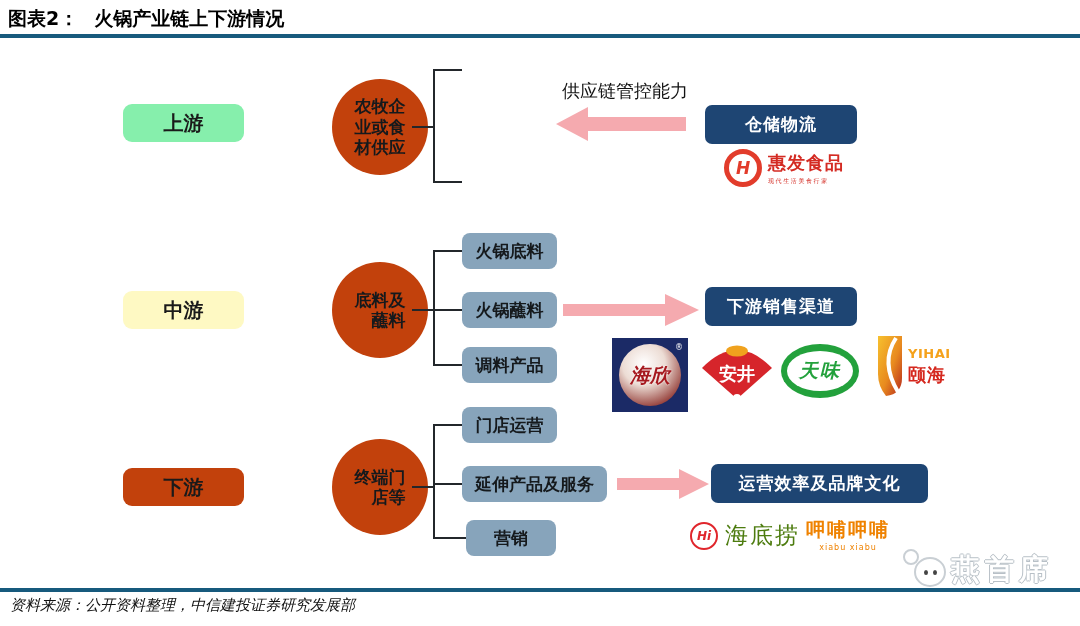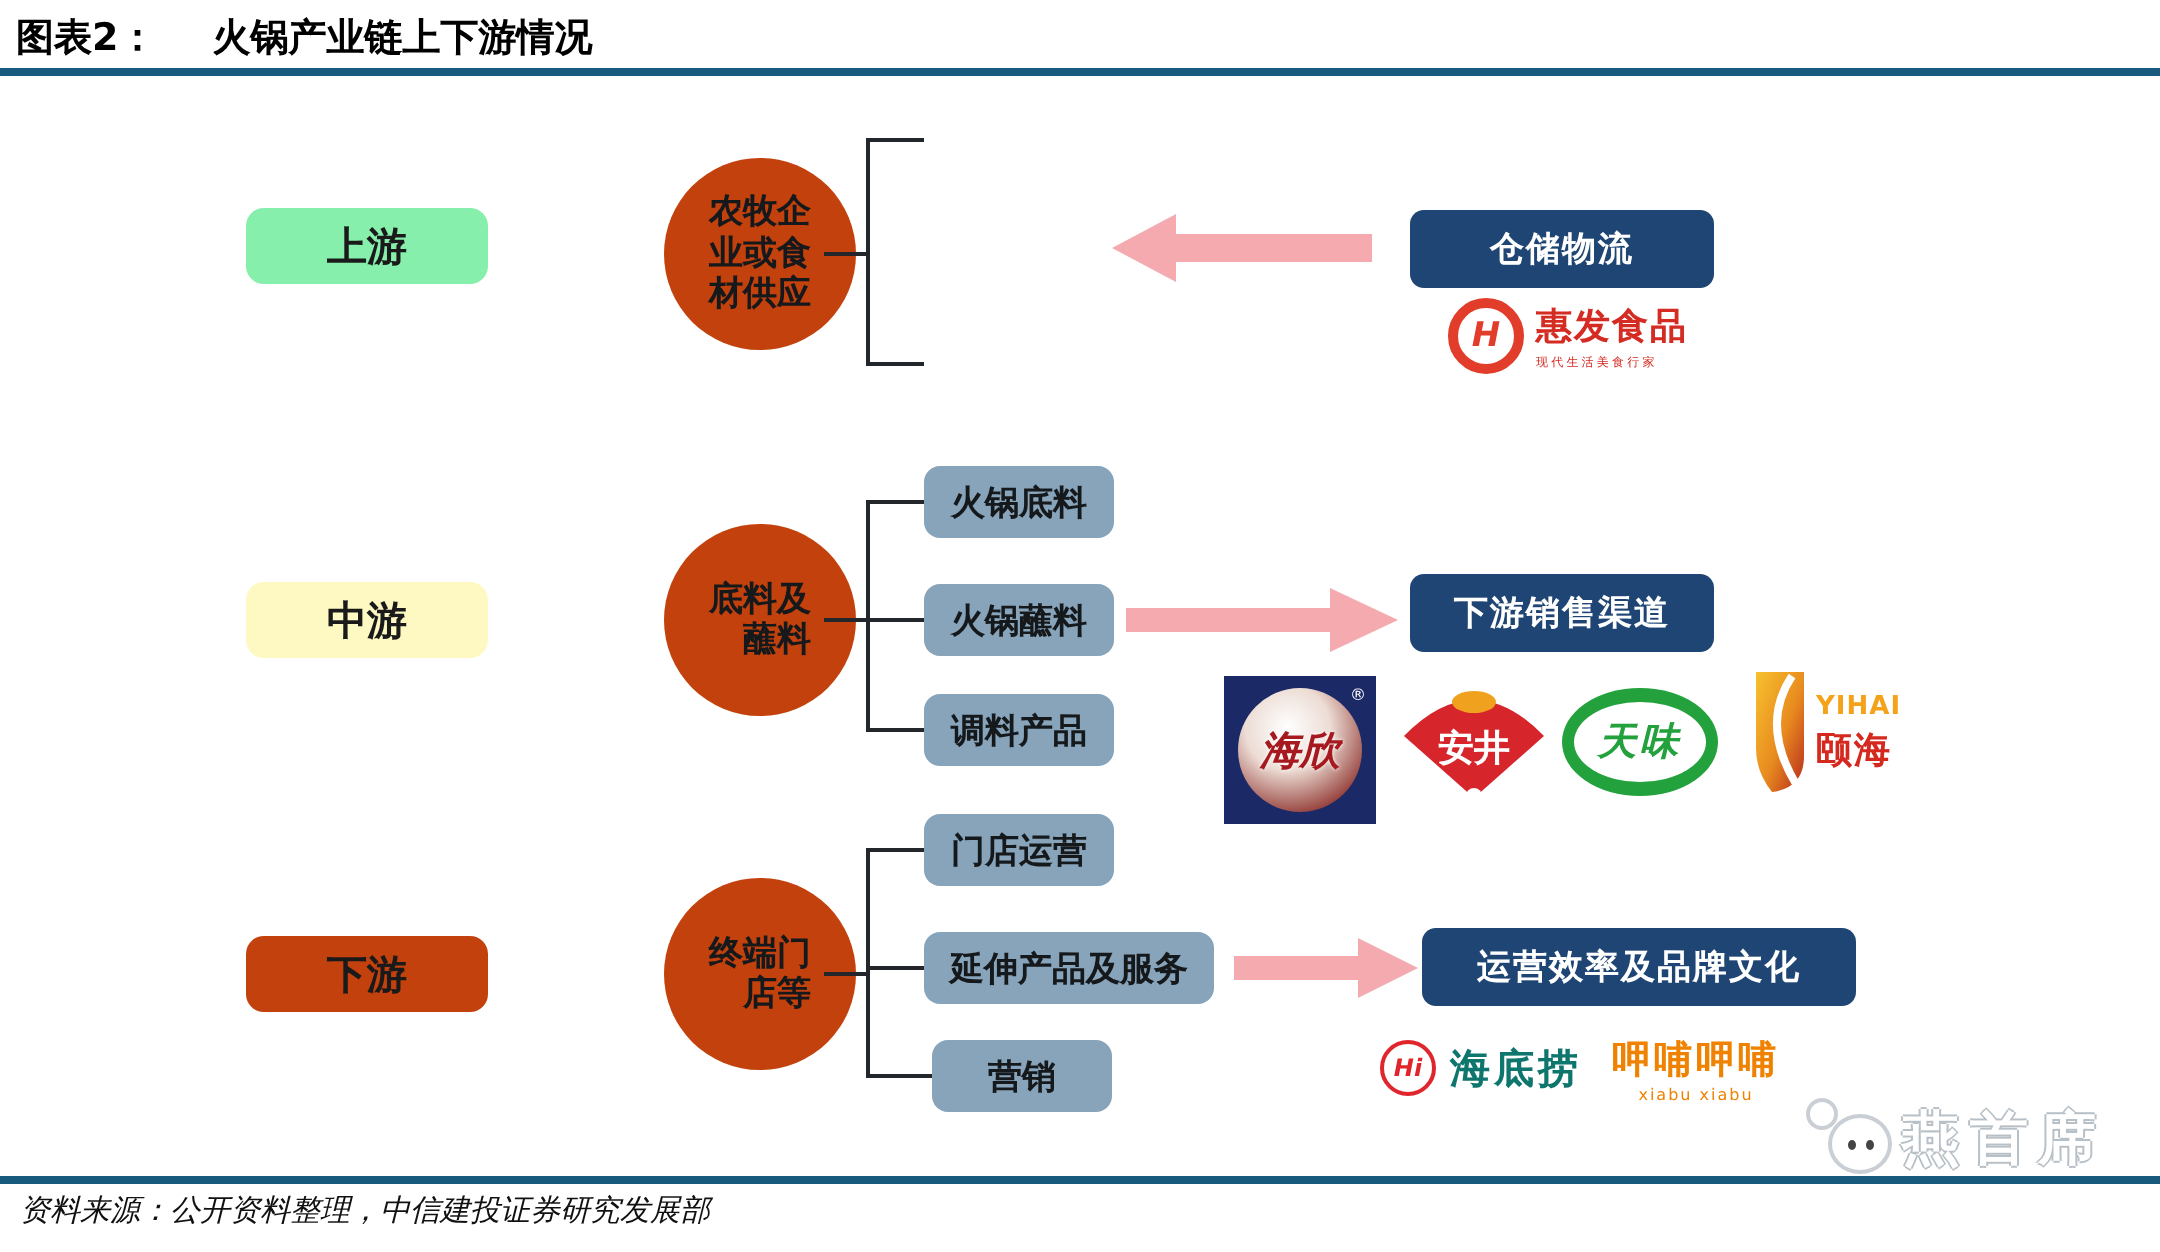--- a/index.html
+++ b/index.html
@@ -4,21 +4,21 @@
 <style>
   html,body { margin:0; padding:0; background:#ffffff; }
   .canvas {
     position:relative; width:1080px; height:626px; background:#ffffff;
     font-family:"DejaVu Sans", sans-serif; overflow:hidden;
   }
   .abs { position:absolute; }
 
   
   .title-row { left:8px; top:6px; font-size:19px; font-weight:bold; color:#000; }
-  .t-text { margin-left:28px; }
+  .t-text { margin-left:16px; }
   .rule { left:0; width:1080px; height:4px; background:#175A7D; }
   .rule-top { top:34px; }
   .rule-bottom { top:588px; }
 
   
   .stage {
     width:121px; height:38px; border-radius:9px; display:flex; align-items:center;
     justify-content:center; font-size:20px; font-weight:600; color:#1a1a1a;
   }
   .stage-up   { left:123px; top:104px; background:#86efac; }
@@ -74,21 +74,21 @@
     font-style:italic; letter-spacing:2px; }
 
   .logo-yihai { left:876px; top:334px; display:flex; align-items:center; gap:4px; }
   .yh-en { color:#F5A21B; font-weight:bold; font-size:13px; letter-spacing:0.5px; }
   .yh-cn { color:#D5281E; font-weight:bold; font-size:18px; letter-spacing:1px; margin-top:2px; }
 
   .logo-haidilao { left:690px; top:520px; display:flex; align-items:center; gap:7px; }
   .hdl-circle { width:28px; height:28px; border-radius:50%; border:2.5px solid #E0262C; box-sizing:border-box;
     color:#E0262C; font-style:italic; font-weight:bold; font-size:12px; display:flex;
     align-items:center; justify-content:center; }
-  .hdl-name { color:#0f766e; font-weight:bold; font-size:20px; letter-spacing:2px; }
+  .hdl-name { color:#4d7c0f; font-weight:normal; font-size:23px; letter-spacing:2px; }
 
   .logo-xiabu { left:806px; top:517px; text-align:center; }
   .xb-cn { color:#EF8200; font-weight:bold; font-size:19px; letter-spacing:2px; }
   .xb-en { color:#EF8200; font-size:8px; letter-spacing:1px; }
 
   
   .footer-source { left:10px; top:596px; font-family:"DejaVu Serif", serif; font-style:italic;
     font-size:15px; color:#111; }
 
   
@@ -116,20 +116,21 @@
   <div class="abs node node-up">农牧企
 业或食
 材供应</div>
 
   <div class="abs line" style="left:412px;top:126px;width:22px;height:2px;"></div>
   <div class="abs line" style="left:433px;top:69px;width:2px;height:114px;"></div>
   <div class="abs line" style="left:433px;top:69px;width:29px;height:2px;"></div>
   <div class="abs line" style="left:433px;top:181px;width:29px;height:2px;"></div>
 
 
+  <div class="abs annotation">供应链管控能力</div>
   <svg class="abs" style="left:556px;top:107px;" width="130" height="34">
     <polygon points="130,10 32,10 32,0 0,17 32,34 32,24 130,24" fill="#F5AAAF"></polygon>
   </svg>
 
   <div class="abs darkbox" style="left:705px;top:105px;width:152px;">仓储物流</div>
 
   <div class="abs logo-huifa">
     <div class="hf-icon">H</div>
     <div class="hf-txt">
       <div class="hf-name">惠发食品</div>

